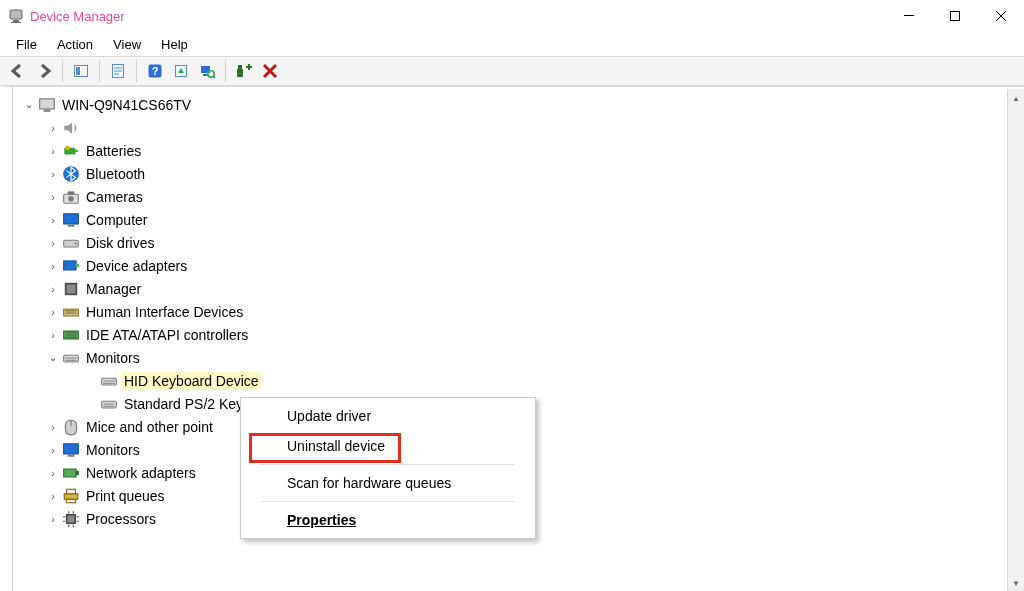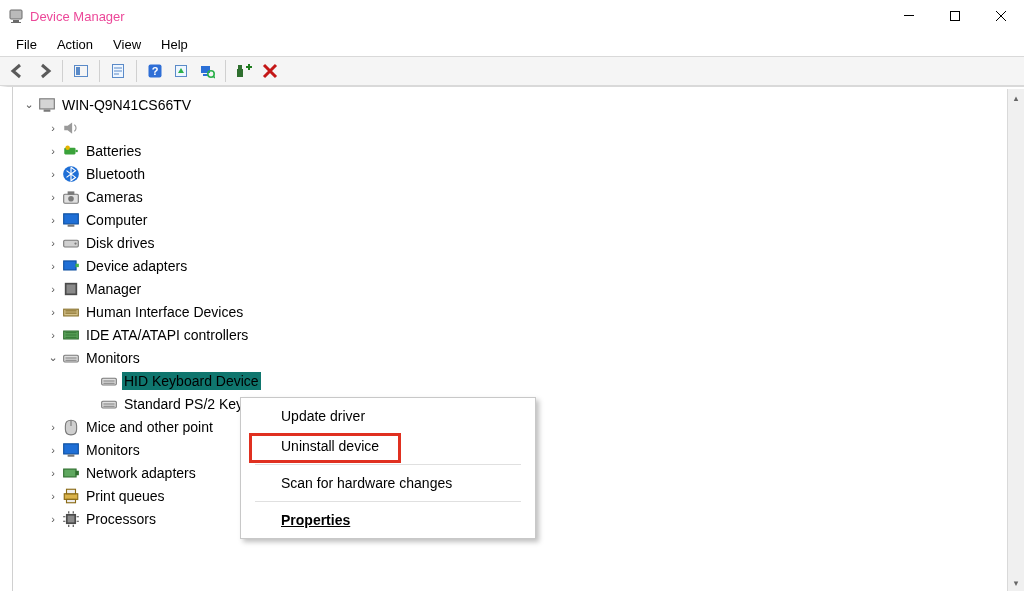--- a/index.html
+++ b/index.html
@@ -32,27 +32,27 @@
   .vscroll-up { top: 0; }
   .vscroll-down { bottom: 0; }
 
   
   .tree { font-size: 14px; color: #000; padding: 4px 0 0 2px; }
   .node { display: flex; align-items: center; height: 23px; white-space: nowrap; }
   .expander { width: 14px; height: 14px; margin-right: 2px; display: inline-flex; align-items: center; justify-content: center; color: #595959; font-size: 11px; cursor: default; }
   .expander.blank { visibility: hidden; }
   .node-icon { width: 18px; height: 18px; margin-right: 4px; display: inline-flex; align-items: center; justify-content: center; }
   .node-label { padding: 1px 2px; }
-  .node.selected .node-label { background: #0f766e; }
+  .node.selected .node-label { background: #fef9c3; }
   .indent-0 { padding-left: 4px; }
   .indent-1 { padding-left: 28px; }
   .indent-2 { padding-left: 66px; }
 
   
-  .ctxmenu { position: absolute; left: 240px; top: 397px; width: 296px; background: #fff; border: 1px solid #c8c8c8; box-shadow: 3px 3px 5px rgba(0,0,0,.25); padding: 3px 12px; }
+  .ctxmenu { position: absolute; left: 240px; top: 397px; width: 296px; background: #fff; border: 1px solid #c8c8c8; box-shadow: 3px 3px 5px rgba(0,0,0,.25); padding: 3px 18px; }
   .ctx-item { height: 30px; display: flex; align-items: center; padding: 0 28px 0 28px; font-size: 14px; color: #000; cursor: default; }
   .ctx-item.bold { font-weight: 600; text-decoration: underline; }
   .ctx-sep { height: 1px; background: #e0e0e0; margin: 3px 2px; }
   .ctx-highlight-box { position: absolute; border: 3px solid #e03020; pointer-events: none; }
 
   
   svg { display: block; }
 </style>
 </head>
 <body>
@@ -375,18 +375,18 @@
       <div class="vscroll-up">▴</div>
       <div class="vscroll-down">▾</div>
     </div>
   </div>
 </div>
 
 <div class="ctxmenu">
   <div class="ctx-item">Update driver</div>
   <div class="ctx-item">Uninstall device</div>
   <div class="ctx-sep"></div>
-  <div class="ctx-item">Scan for hardware changes</div>
+  <div class="ctx-item">Scan for hardware queues</div>
   <div class="ctx-sep"></div>
   <div class="ctx-item bold">Properties</div>
 
   <div class="ctx-highlight-box" style="left:8px; top:35px; width:152px; height:30px;"></div>
 </div>
 
 </body></html>

